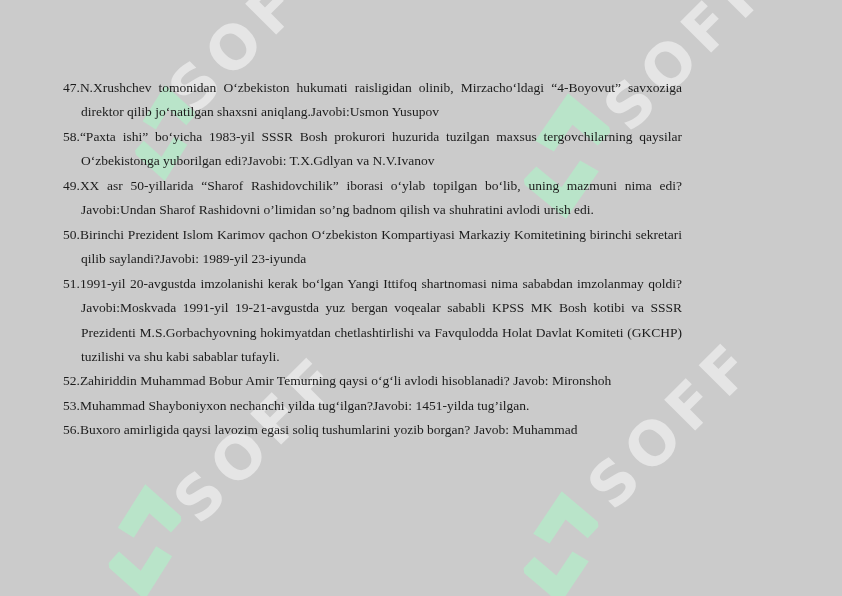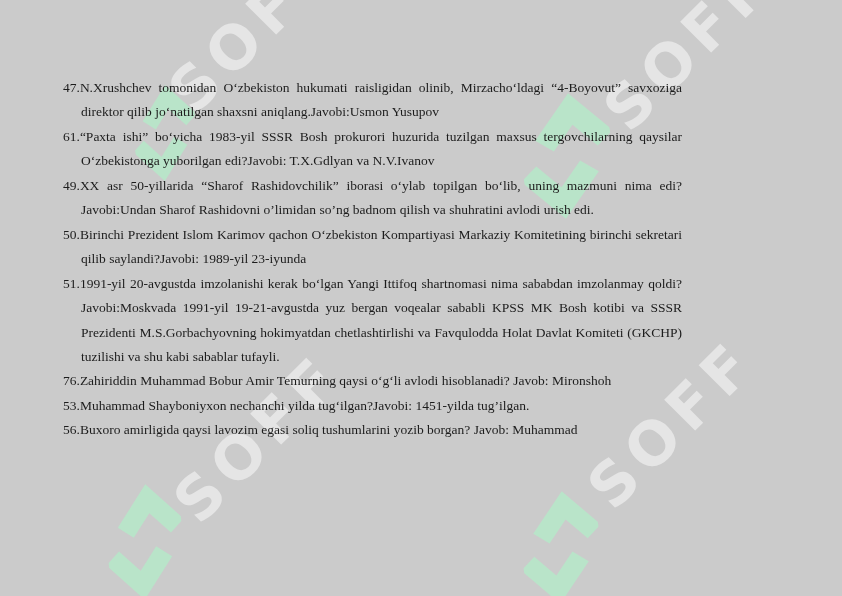--- a/index.html
+++ b/index.html
@@ -81,20 +81,20 @@
     <path d="M48 60 L26 86 L4 60" stroke="currentColor" stroke-width="16" fill="none"></path>
   </svg>
   <svg class="soff-logo ld" viewBox="0 0 66 100" preserveAspectRatio="none">
     <path d="M18 40 L40 14 L62 40" stroke="currentColor" stroke-width="16" fill="none"></path>
     <path d="M48 60 L26 86 L4 60" stroke="currentColor" stroke-width="16" fill="none"></path>
   </svg>
 </div>
 
 <div class="doc">
     <div class="qa-item"><span>47.</span><span>N.Xrushchev tomonidan Oʻzbekiston hukumati raisligidan olinib, Mirzachoʻldagi “4-Boyovut” savxoziga direktor qilib joʻnatilgan shaxsni aniqlang.</span><b>Javobi</b><span>:Usmon Yusupov</span></div>
-    <div class="qa-item"><span>61.</span><span>“Paxta ishi” boʻyicha 1983-yil SSSR Bosh prokurori huzurida tuzilgan maxsus tergovchilarning qaysilar Oʻzbekistonga yuborilgan edi?</span><b>Javobi:</b><span> T.X.Gdlyan va N.V.Ivanov</span></div>
+    <div class="qa-item"><span>58.</span><span>“Paxta ishi” boʻyicha 1983-yil SSSR Bosh prokurori huzurida tuzilgan maxsus tergovchilarning qaysilar Oʻzbekistonga yuborilgan edi?</span><b>Javobi:</b><span> T.X.Gdlyan va N.V.Ivanov</span></div>
     <div class="qa-item"><span>49.</span><span>XX asr 50-yillarida “Sharof Rashidovchilik” iborasi oʻylab topilgan boʻlib, uning mazmuni nima edi? </span><b>Javobi:</b><span>Undan Sharof Rashidovni o’limidan so’ng badnom qilish va shuhratini avlodi urish edi.</span></div>
     <div class="qa-item"><span>50.</span><span>Birinchi Prezident Islom Karimov qachon Oʻzbekiston Kompartiyasi Markaziy Komitetining birinchi sekretari qilib saylandi?</span><b>Javobi:</b><span> 1989-yil 23-iyunda</span></div>
     <div class="qa-item"><span>51.</span><span>1991-yil 20-avgustda imzolanishi kerak boʻlgan Yangi Ittifoq shartnomasi nima sababdan imzolanmay qoldi?</span><b>Javobi:</b><span>Moskvada 1991-yil 19-21-avgustda yuz bergan voqealar sababli KPSS MK Bosh kotibi va SSSR Prezidenti M.S.Gorbachyovning hokimyatdan chetlashtirlishi va Favqulodda Holat Davlat Komiteti (GKCHP) tuzilishi va shu kabi sabablar tufayli.</span></div>
-    <div class="qa-item"><span>76.</span><span>Zahiriddin Muhammad Bobur Amir Temurning qaysi oʻgʻli avlodi hisoblanadi? </span><b>Javob:</b><span> Mironshoh</span></div>
+    <div class="qa-item"><span>52.</span><span>Zahiriddin Muhammad Bobur Amir Temurning qaysi oʻgʻli avlodi hisoblanadi? </span><b>Javob:</b><span> Mironshoh</span></div>
     <div class="qa-item"><span>53.</span><span>Muhammad Shayboniyxon nechanchi yilda tugʻilgan?</span><b>Javobi:</b><span> 1451-yilda tug’ilgan.</span></div>
     <div class="qa-item"><span>56.</span><span>Buxoro amirligida qaysi lavozim egasi soliq tushumlarini yozib borgan? </span><b>Javob:</b><span> Muhammad</span></div>
   </div>
 
 </body></html>

